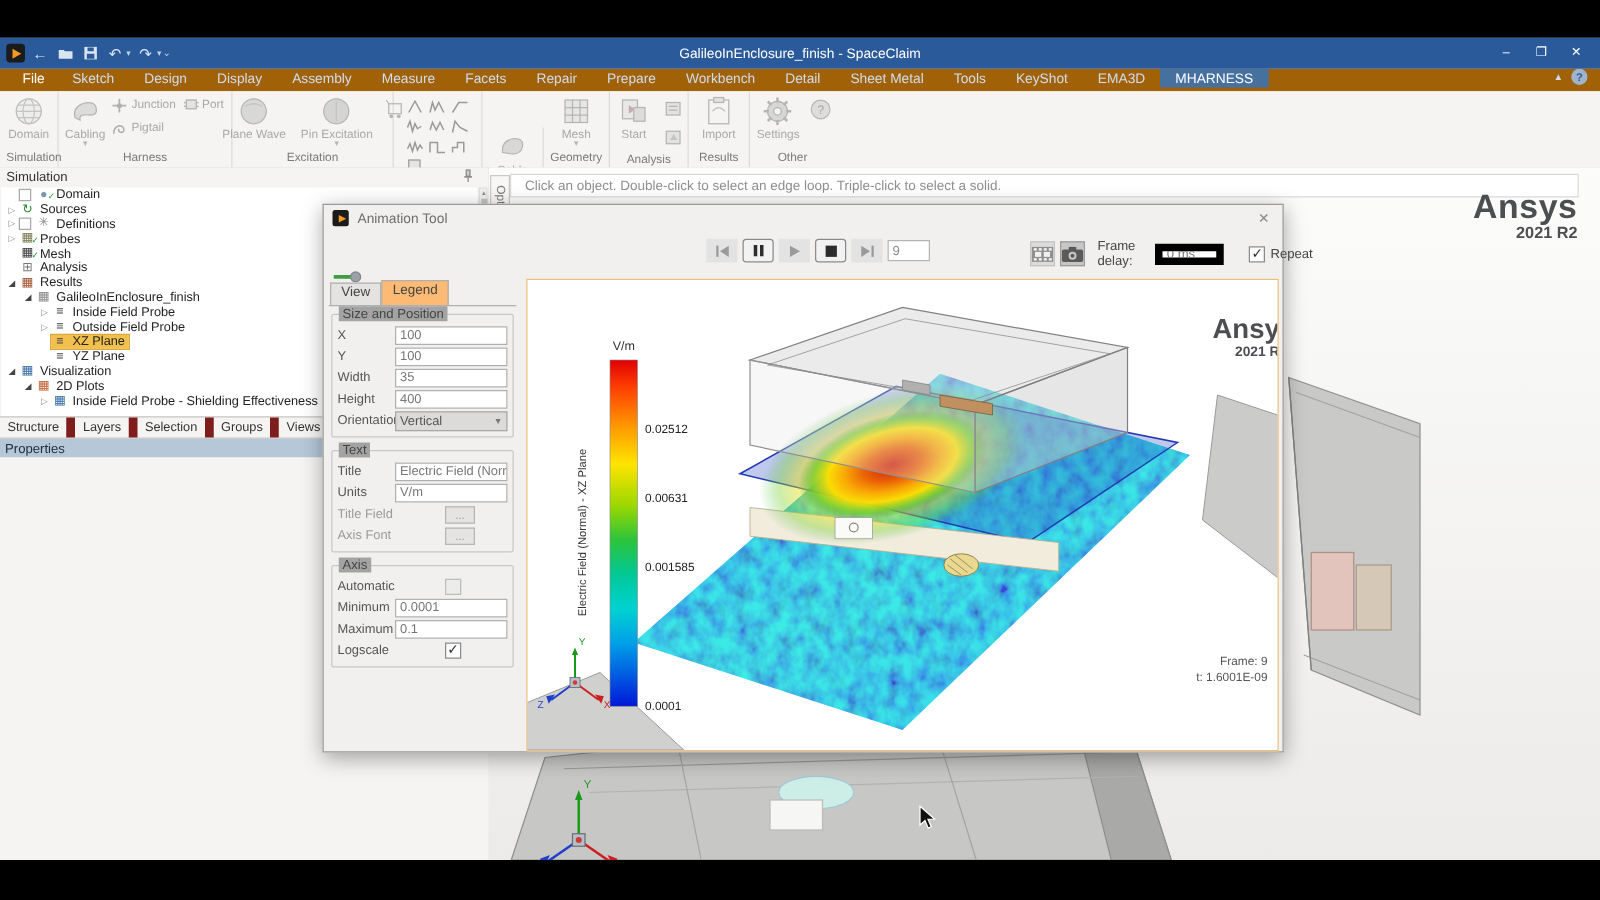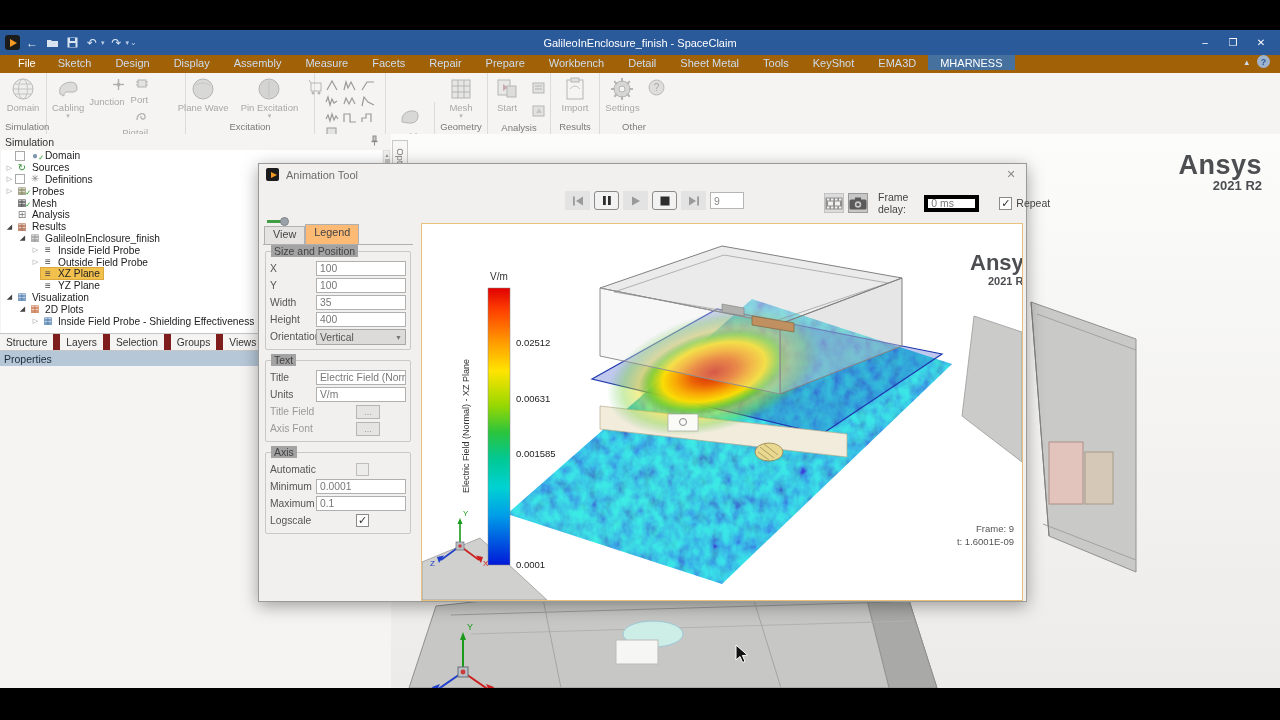--- a/index.html
+++ b/index.html
@@ -34,21 +34,21 @@
   
   .ribbon{left:0;top:43px;width:1280px;height:61px;background:#f5f4f2;border-bottom:1px solid #c9d1da;display:flex;}
   .rgroup{display:flex;flex-direction:column;border-right:1px solid #dcdbd9;padding:2px 3px 0;}
   .rgroup-body{flex:1;display:flex;align-items:flex-start;gap:3px;}
   .rgroup-label{font-size:9.5px;color:#7a7a7a;text-align:center;padding:1px 2px 2px;}
   .rbtn-lg{display:flex;flex-direction:column;align-items:center;font-size:9.5px;color:#a8a8a8;padding:1px 2px;}
   .rbtn-lg .big-ic{width:26px;height:26px;display:flex;align-items:center;justify-content:center;}
   .rbtn-lg .lbl{white-space:nowrap;line-height:10px;margin-top:1px;}
   .mini-dd{font-size:7px;color:#b5b5b5;line-height:6px;}
   .rcol{display:flex;flex-direction:column;gap:3px;padding-top:3px;}
-  .rbtn-sm{display:flex;align-items:flex-end;gap:3px;font-size:9.5px;color:#a8a8a8;white-space:nowrap;flex-direction:column;}
+  .rbtn-sm{display:flex;align-items:flex-start;gap:3px;font-size:9.5px;color:#a8a8a8;white-space:nowrap;}
   .sig-grid{display:grid;grid-template-columns:repeat(3,17px);grid-auto-rows:15px;gap:1px;padding-top:3px;}
   .sig-ic{display:flex;align-items:center;justify-content:center;}
   svg text{font-family:"Liberation Sans","DejaVu Sans",sans-serif;}
 
   
   .sidebar{left:0;top:104px;width:391px;height:554px;background:#f5f4f2;border-right:1px solid #b4b4b4;}
   .side-head{position:absolute;left:0;top:0;width:391px;height:15px;display:flex;align-items:center;font-size:10.5px;color:#333;padding-left:5px;box-sizing:border-box;}
   .pin{margin-left:auto;margin-right:12px;color:#8a8a8a;}
   .tree{position:absolute;left:1px;top:16px;width:381px;height:183px;background:#fff;overflow:hidden;}
   .trow{display:flex;align-items:center;height:11.8px;font-size:10.2px;color:#222;white-space:nowrap;}
@@ -85,21 +85,21 @@
   .dlg-title span{font-size:11px;color:#6d6d6d;}
   .dlg-close{position:absolute;right:6px;top:3px;width:18px;height:15px;color:#8a8a8a;font-size:11px;display:flex;align-items:center;justify-content:center;}
   .pb-row{position:absolute;left:306px;top:27px;display:flex;gap:4px;align-items:center;}
   .pbtn{width:25px;height:19px;background:#e3e3e3;display:flex;align-items:center;justify-content:center;}
   .pbtn.outlined{background:#f2f2f2;border:1px solid #8a8a8a;border-radius:3px;box-sizing:border-box;}
   .frame-in{width:34px;height:17px;background:#fff;border:1px solid #b5b5b5;font-size:10.5px;color:#8a8a8a;padding:0 3px;box-sizing:border-box;font-family:inherit;}
   .rec-row{position:absolute;left:565px;top:27px;display:flex;align-items:center;gap:4px;}
   .tgl{width:26px;height:20px;display:flex;align-items:center;justify-content:center;background:#dcdcdc;border:1px solid #c2c2c2;box-sizing:border-box;}
   .tgl.pressed{background:#c7c7c7;border-color:#9a9a9a;}
   .fd-label{font-size:10.5px;color:#444;margin-left:6px;}
-  .fd-in{width:55px;height:17px;background:#fff;border:4px solid #000000;font-size:10.5px;color:#777;padding:0 3px;box-sizing:border-box;font-family:inherit;}
+  .fd-in{width:55px;height:17px;background:#fff;border:6px solid #000000;font-size:10.5px;color:#777;padding:0 3px;box-sizing:border-box;font-family:inherit;}
   .rep-wrap{display:flex;align-items:center;gap:4px;margin-left:16px;}
   .cbx{width:13px;height:13px;border:1px solid #8a8a8a;background:#fdfdfd;box-sizing:border-box;display:flex;align-items:center;justify-content:center;font-size:11px;color:#2d2d2d;line-height:11px;}
   .cbx.disabled{background:#ececeb;border-color:#bdbdbd;}
   .rep-label{font-size:10.5px;color:#444;}
   .slider{position:absolute;left:8px;top:52px;width:60px;height:10px;}
   .slider .trk{position:absolute;left:0;top:4px;width:16px;height:3px;background:#3f9d42;}
   .slider .thumb{position:absolute;left:13px;top:0.5px;width:9px;height:9px;border-radius:50%;background:#9aa1a8;border:1px solid #7d848b;box-sizing:border-box;}
   .dlg-tabs{position:absolute;left:5px;top:63px;display:flex;align-items:flex-end;height:17px;}
   .dtab{font-size:10.8px;color:#444;padding:1px 8px 2px;border:1px solid #b0b0b0;border-bottom:none;background:#e5e3e1;height:14px;}
   .dtab.active{background:#fdba74;height:16px;position:relative;z-index:2;}
@@ -625,20 +625,23 @@
         <polygon points="-23,12 -28,22 -31,15" fill="#2040cc"></polygon>
         <rect x="-5" y="-5" width="10" height="10" fill="#b8bec6" stroke="#6a7078"></rect>
         <circle cx="0" cy="0" r="2.4" fill="#cc3a3a"></circle>
         <text x="4" y="-42" font-size="9" fill="#1a9a1a">Y</text>
         <text x="30" y="26" font-size="9" fill="#cc2020">X</text>
         <text x="-38" y="26" font-size="9" fill="#2040cc">Z</text>
       </g>
     </svg>
     <div class="options-tab">
         <span>Options</span>
+      </div>
+    <div class="statusbox">
+        <span>Click an object. Double-click to select an edge loop. Triple-click to select a solid.</span>
       </div>
     <div class="ansys-logo">
       <div class="l1">Ansys</div>
       <div class="l2">2021 R2</div>
     </div>
   </div>
 
   <div class="abs dialog">
     <div class="dlg-title">
       <span class="dlg-ic">

